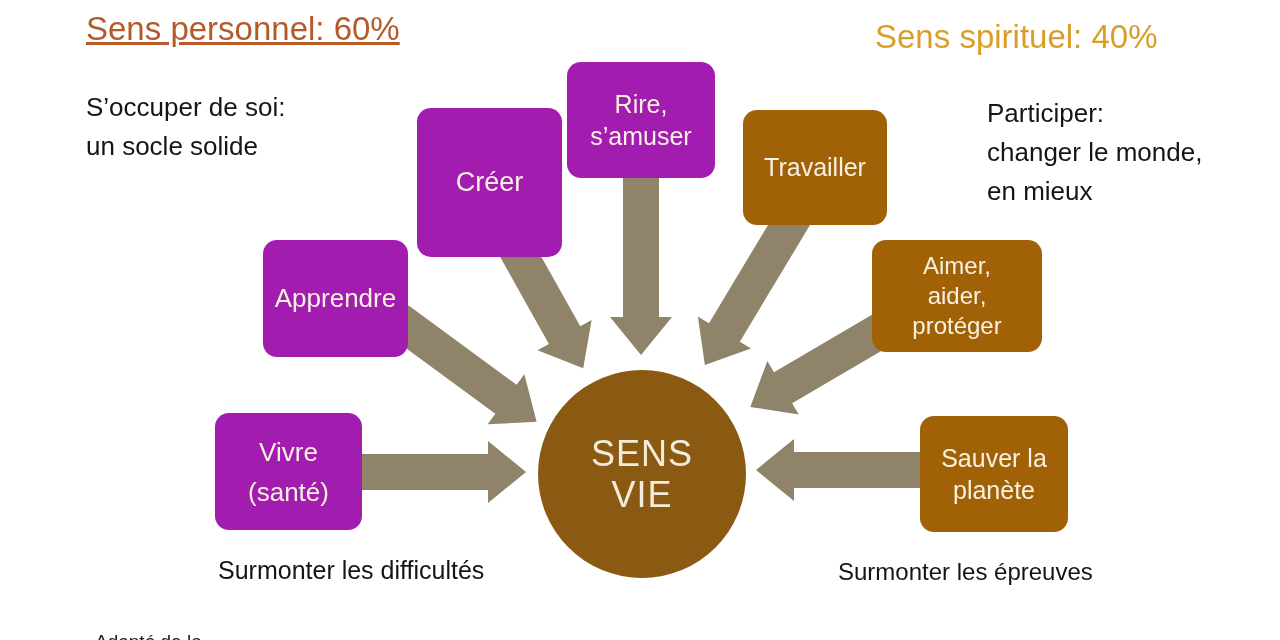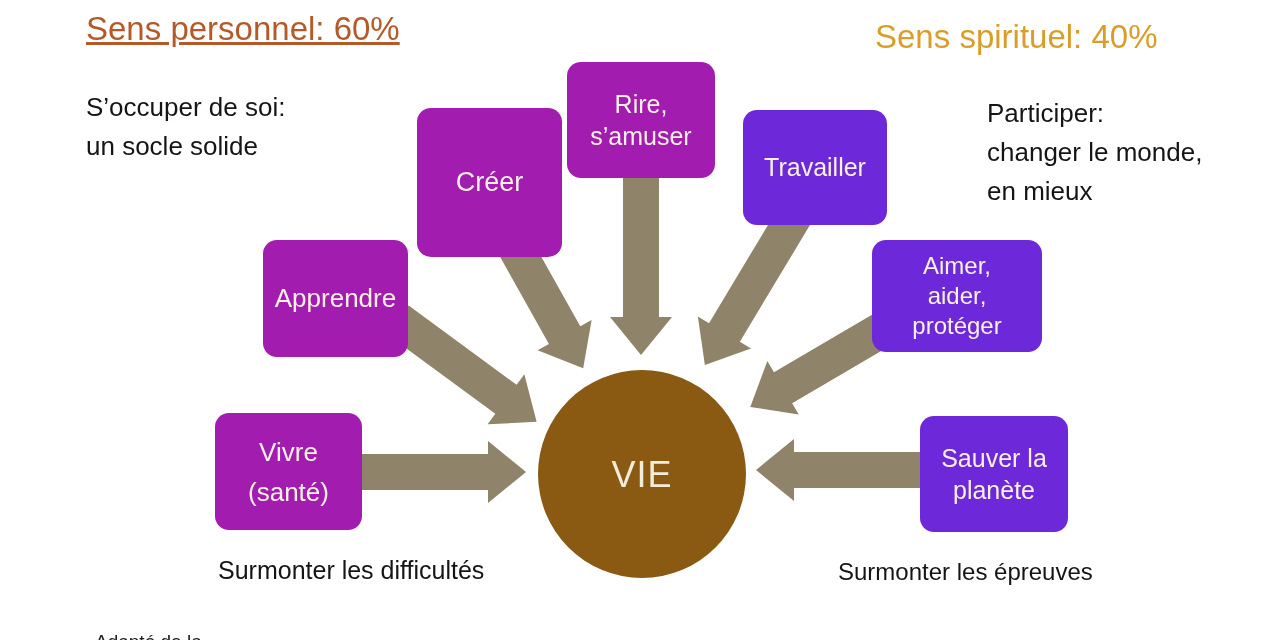--- a/index.html
+++ b/index.html
@@ -19,21 +19,21 @@
   .subtitle-right{left:987px;top:94px;}
   .subtitle span{display:block;}
 
   .node{
     position:absolute;z-index:2;border-radius:14px;
     display:flex;flex-direction:column;align-items:center;justify-content:center;
     text-align:center;color:#F8F1E2;
   }
   .node span{display:block;}
   .node.personal{background:#a21caf;}
-  .node.spiritual{background:#6d28d9;}
+  .node.spiritual{background:#a16207;}
   #node-vivre{left:215px;top:413px;width:147px;height:117px;font-size:26px;line-height:40px;}
   #node-apprendre{left:263px;top:240px;width:145px;height:117px;font-size:26px;}
   #node-creer{left:393px;top:108px;width:145px;height:149px;font-size:27px;margin-left:24px;}
   #node-rire{left:567px;top:62px;width:148px;height:116px;font-size:25px;line-height:32px;}
   #node-travailler{left:743px;top:110px;width:144px;height:115px;font-size:25px;}
   #node-aimer{left:872px;top:240px;width:170px;height:112px;font-size:24px;line-height:30px;}
   #node-sauver{left:920px;top:416px;width:148px;height:116px;font-size:25px;line-height:32px;}
 
   .center-circle{
     position:absolute;z-index:2;left:538px;top:370px;width:208px;height:208px;
@@ -100,19 +100,20 @@
   <span>Aimer,</span>
   <span>aider,</span>
   <span>protéger</span>
 </div>
 <div id="node-sauver" class="node spiritual">
   <span>Sauver la</span>
   <span>planète</span>
 </div>
 
 <div class="center-circle">
+  <span>SENS</span>
   <span>VIE</span>
 </div>
 
 <div class="caption caption-left">Surmonter les difficultés</div>
 <div class="caption caption-right">Surmonter les épreuves</div>
 
 <div class="footer">Adapté de la …</div>
 
 </body></html>

